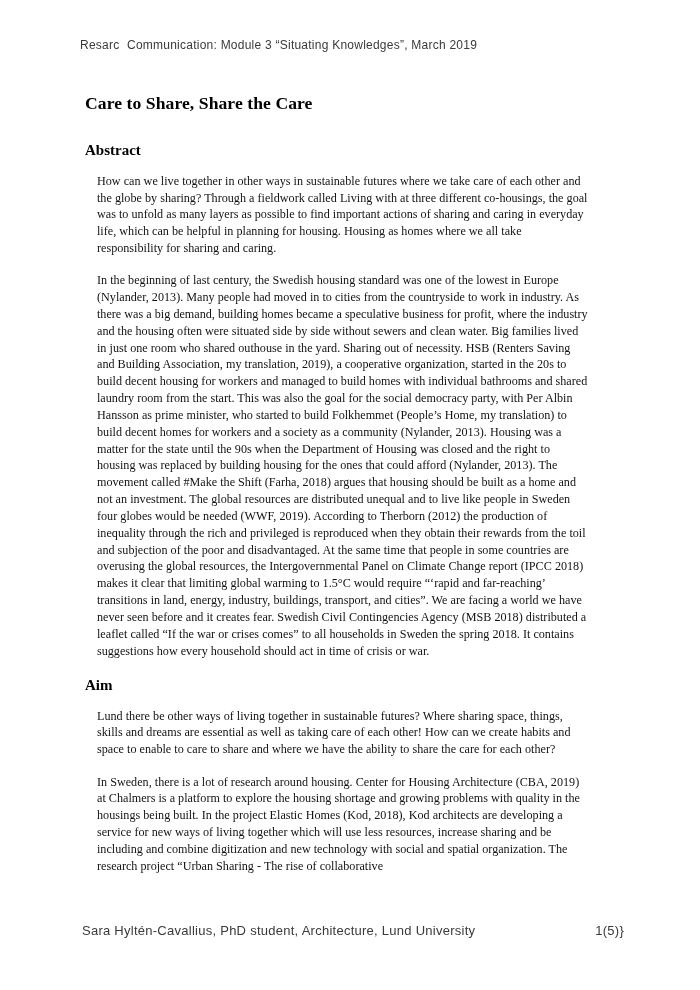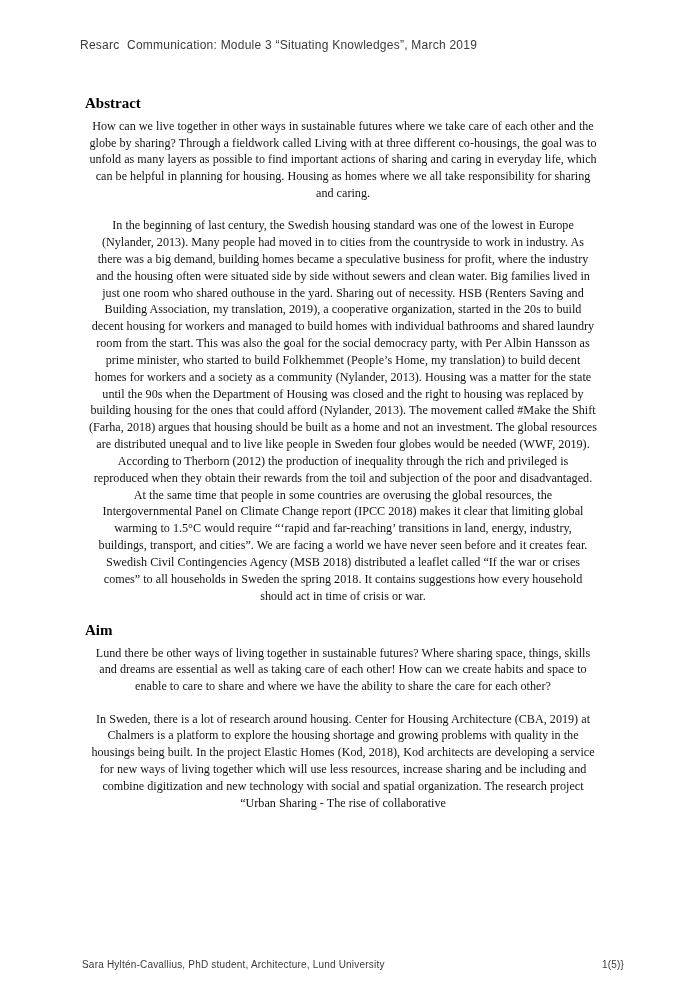--- a/index.html
+++ b/index.html
@@ -56,52 +56,53 @@
     font-weight: bold;
     color: #000000;
     margin: 0 0 1px 0;
     line-height: 1.38;
   }
   .section-body {
     font-family: "Liberation Serif", serif;
     font-size: 12.15px;
     color: #121212;
     line-height: 1.385;
-    margin: 4px;
-    text-align: center;
+    margin: 12px;
+    text-align: left;
     word-spacing: 0.004em;
   }
   .footer {
     position: absolute;
-    bottom: 20px;
+    bottom: 52px;
     left: 82px;
     right: 76px;
     display: flex;
     justify-content: space-between;
     align-items: flex-end;
     font-family: "Liberation Sans", sans-serif;
-    font-size: 10px;
+    font-size: 13px;
     color: #3a3a3a;
     letter-spacing: 0.02em;
   }
   .footer-right {
     white-space: nowrap;
   }
 </style>
 </head>
 <body>
 
 <div class="page">
 
   <div class="header">
     <span class="org">Resarc</span><span class="hdr-text">Communication: Module 3 “Situating Knowledges”, March 2019</span>
   </div>
 
   <div class="content">
 
+    <h1 class="doc-title">Care to Share, Share the Care</h1>
 
     <div class="section">
       <div class="section-heading">Abstract</div>
       <p class="section-body">How can we live together in other ways in sustainable futures where we take care of each other and the globe by sharing? Through a fieldwork called Living with at three different co-housings, the goal was to unfold as many layers as possible to find important actions of sharing and caring in everyday life, which can be helpful in planning for housing. Housing as homes where we all take responsibility for sharing and caring.</p>
     </div>
 
     <div class="section">
       <p class="section-body">In the beginning of last century, the Swedish housing standard was one of the lowest in Europe (Nylander, 2013). Many people had moved in to cities from the countryside to work in industry. As there was a big demand, building homes became a speculative business for profit, where the industry and the housing often were situated side by side without sewers and clean water. Big families lived in just one room who shared outhouse in the yard. Sharing out of necessity. HSB (Renters Saving and Building Association, my translation, 2019), a cooperative organization, started in the 20s to build decent housing for workers and managed to build homes with individual bathrooms and shared laundry room from the start. This was also the goal for the social democracy party, with Per Albin Hansson as prime minister, who started to build Folkhemmet (People’s Home, my translation) to build decent homes for workers and a society as a community (Nylander, 2013). Housing was a matter for the state until the 90s when the Department of Housing was closed and the right to housing was replaced by building housing for the ones that could afford (Nylander, 2013). The movement called #Make the Shift (Farha, 2018) argues that housing should be built as a home and not an investment. The global resources are distributed unequal and to live like people in Sweden four globes would be needed (WWF, 2019). According to Therborn (2012) the production of inequality through the rich and privileged is reproduced when they obtain their rewards from the toil and subjection of the poor and disadvantaged. At the same time that people in some countries are overusing the global resources, the Intergovernmental Panel on Climate Change report (IPCC 2018) makes it clear that limiting global warming to 1.5°C would require “‘rapid and far-reaching’ transitions in land, energy, industry, buildings, transport, and cities”. We are facing a world we have never seen before and it creates fear. Swedish Civil Contingencies Agency (MSB 2018) distributed a leaflet called “If the war or crises comes” to all households in Sweden the spring 2018. It contains suggestions how every household should act in time of crisis or war.</p>
     </div>
 

